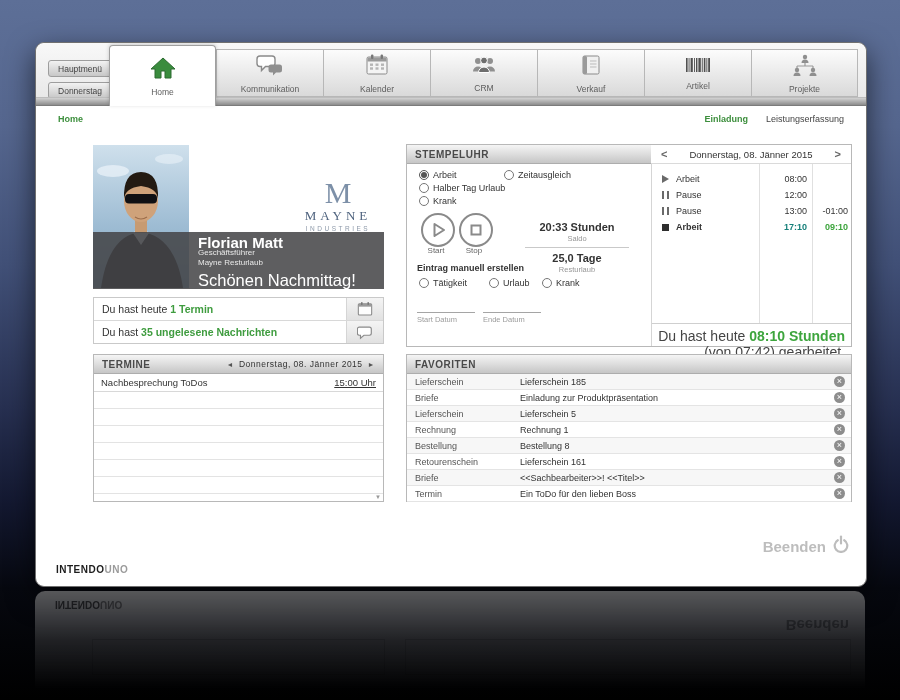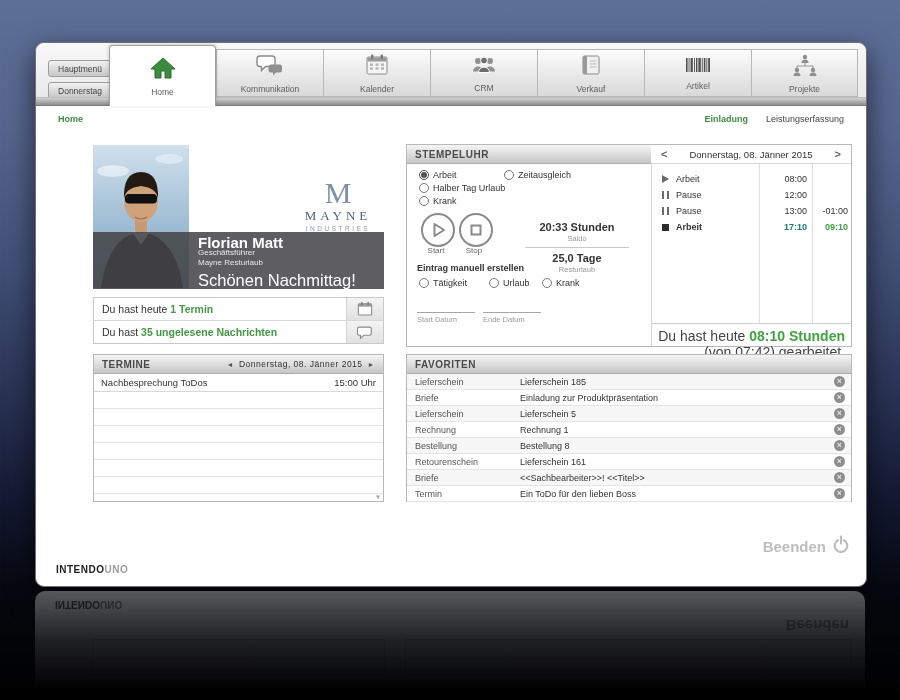--- a/index.html
+++ b/index.html
@@ -61,21 +61,21 @@
     font-size:10px;font-weight:bold;color:#4a4a4a;letter-spacing:.5px;}
   
   .termine{position:absolute;left:57px;top:311px;width:291px;height:148px;border:1px solid #b8b8b8;
     box-sizing:border-box;background:#fff;text-align:right;}
   .termine .panel-hdr{justify-content:space-between;}
   .t-nav{display:flex;align-items:center;gap:5px;font-weight:normal;}
   .t-arrow{font-size:7px;color:#555;cursor:pointer;}
   .t-date{font-size:8.5px;color:#333;}
   .t-row{height:17px;display:flex;align-items:center;padding:0 7px;font-size:9.5px;color:#333;
     border-bottom:1px solid #d8d8d8;cursor:pointer;}
-  .t-time{margin-left:auto;}
+  .t-time{margin-left:auto;text-decoration:underline;}
   .t-empty{height:16px;border-bottom:1px solid #e3e3e3;}
   .t-scroll{position:absolute;right:2px;bottom:1px;font-size:6px;color:#999;cursor:pointer;}
   
   .stempel{position:absolute;left:370px;top:101px;width:446px;height:203px;border:1px solid #b8b8b8;
     box-sizing:border-box;background:#fff;}
   .su-hdr{position:absolute;left:0;top:0;width:244px;}
   .su-datenav{position:absolute;left:244px;top:0;right:0;height:19px;display:flex;align-items:center;
     justify-content:space-between;padding:0 10px;box-sizing:border-box;border-bottom:1px solid #dadada;}
   .su-datenav .arrow{font-size:11px;font-weight:bold;color:#666;cursor:pointer;line-height:19px;}
   .su-date{font-size:9.5px;color:#333;}

